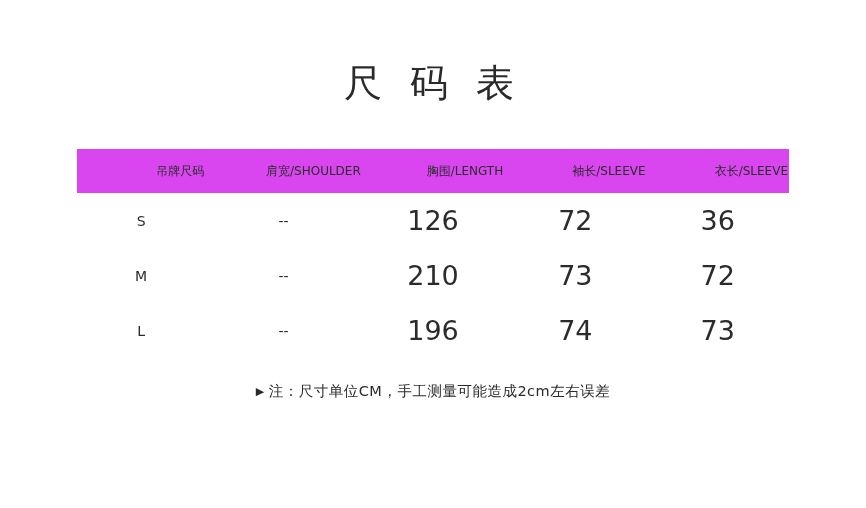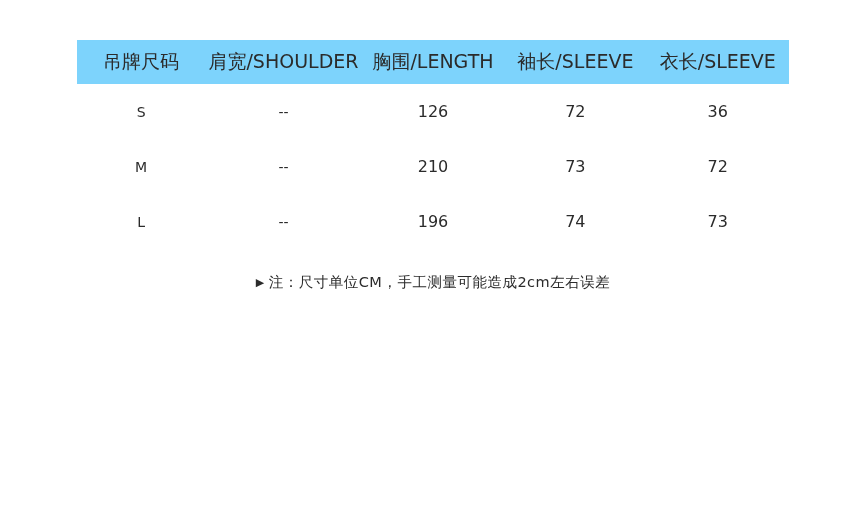--- a/index.html
+++ b/index.html
@@ -32,45 +32,45 @@
   .table-wrap {
     margin: 40px auto 0 auto;
     width: 712px;
   }
   table.size-table {
     width: 100%;
     border-collapse: collapse;
     table-layout: fixed;
   }
   table.size-table thead th {
-    background: #7dd3fc;
-    font-size: 19px;
+    background: #d946ef;
+    font-size: 12px;
     font-weight: normal;
     color: #2b2b2b;
     height: 42px;
     vertical-align: middle;
-    text-align: center;
+    text-align: right;
     font-family: "DejaVu Sans", "Liberation Sans", sans-serif;
   }
   table.size-table tbody td {
     height: 53px;
     text-align: center;
     vertical-align: middle;
     color: #2b2b2b;
     font-family: "DejaVu Sans", "Liberation Sans", sans-serif;
   }
   td.c-size {
     font-size: 14px;
   }
   td.c-dash {
     font-size: 14px;
     color: #555;
   }
   td.c-num {
-    font-size: 16px;
+    font-size: 27px;
     font-family: "DejaVu Serif", "Liberation Serif", serif;
   }
   .note {
     margin-top: 24px;
     text-align: center;
     font-size: 14.5px;
     color: #2b2b2b;
     font-family: "DejaVu Sans", "Liberation Sans", sans-serif;
     letter-spacing: 0.5px;
   }
@@ -84,20 +84,21 @@
   .col-2 { width: 22%; }
   .col-3 { width: 20%; }
   .col-4 { width: 20%; }
   .col-5 { width: 20%; }
 </style>
 </head>
 <body>
 
 <div class="page">
 
+  <div class="title">尺 码 表</div>
 
   <div class="table-wrap">
     <table class="size-table">
       <colgroup>
         <col class="col-1">
         <col class="col-2">
         <col class="col-3">
         <col class="col-4">
         <col class="col-5">
       </colgroup>

